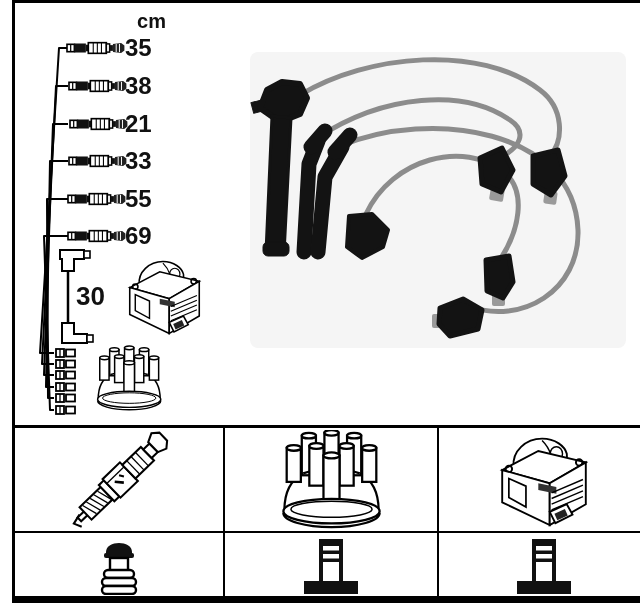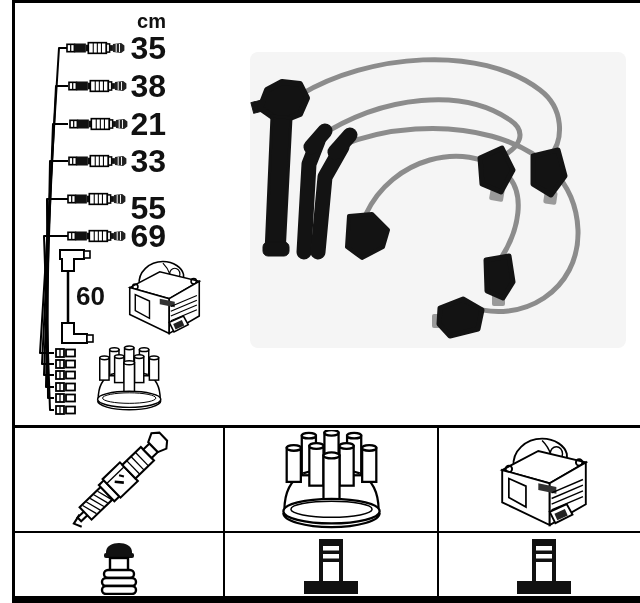--- a/index.html
+++ b/index.html
@@ -11,23 +11,23 @@
     border-bottom:7px solid #000;
     background:#fff;
     font-family:"Liberation Sans", sans-serif;
     overflow:hidden;
     margin-left:12px;
   }
   .top-section{position:relative;width:634px;height:422px;background:#fff;}
   .top-section svg.scene{position:absolute;left:0;top:0;}
   .lbl{position:absolute;font-weight:bold;color:#111;white-space:nowrap;}
   .unit{left:110px;top:7px;width:41px;text-align:right;font-size:20px;}
-  .num{left:110px;width:41px;text-align:right;font-size:32px;line-height:26px;}
+  .num{left:110px;width:41px;font-size:24px;line-height:26px;}
   .num-0{top:32px}.num-1{top:70px}.num-2{top:108px}
-  .num-3{top:145px}.num-4{top:192px}.num-5{top:220px}
+  .num-3{top:145px}.num-4{top:183px}.num-5{top:220px}
   .num-coil{left:61px;top:280px;font-size:26px;line-height:26px;}
   .part-code{right:19px;top:356px;font-size:25px;letter-spacing:-0.5px;text-align:right;}
   .part-stock{right:19px;top:387px;font-size:19px;letter-spacing:-0.3px;text-align:right;}
   .bottom-grid{
     display:grid;
     grid-template-columns:210px 214px 1fr;
     grid-template-rows:105px 1fr;
     width:634px;height:171px;
     border-top:3px solid #000;
     background:#fff;
@@ -250,21 +250,21 @@
       </g>
     </svg>
 
     <div class="lbl unit">cm</div>
     <div class="lbl num num-0">35</div>
     <div class="lbl num num-1">38</div>
     <div class="lbl num num-2">21</div>
     <div class="lbl num num-3">33</div>
     <div class="lbl num num-4">55</div>
     <div class="lbl num num-5">69</div>
-    <div class="lbl num-coil">60</div>
+    <div class="lbl num-coil">30</div>
   </div>
 
   <div class="bottom-grid">
     <div class="cell c-r r-b">
       <svg width="150" height="100" viewBox="0 0 150 100">
         <g transform="translate(75,50) rotate(-44) scale(0.86) translate(-75,-26)">
           <use href="#sym-plug" width="150" height="52"></use>
         </g>
       </svg>
     </div>

